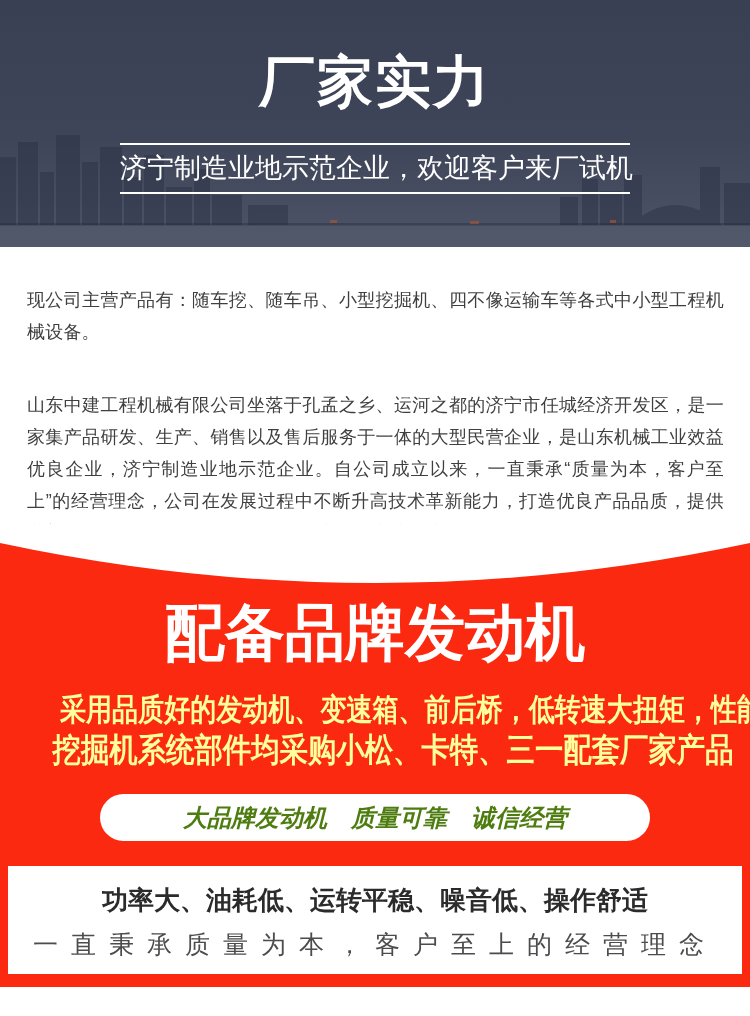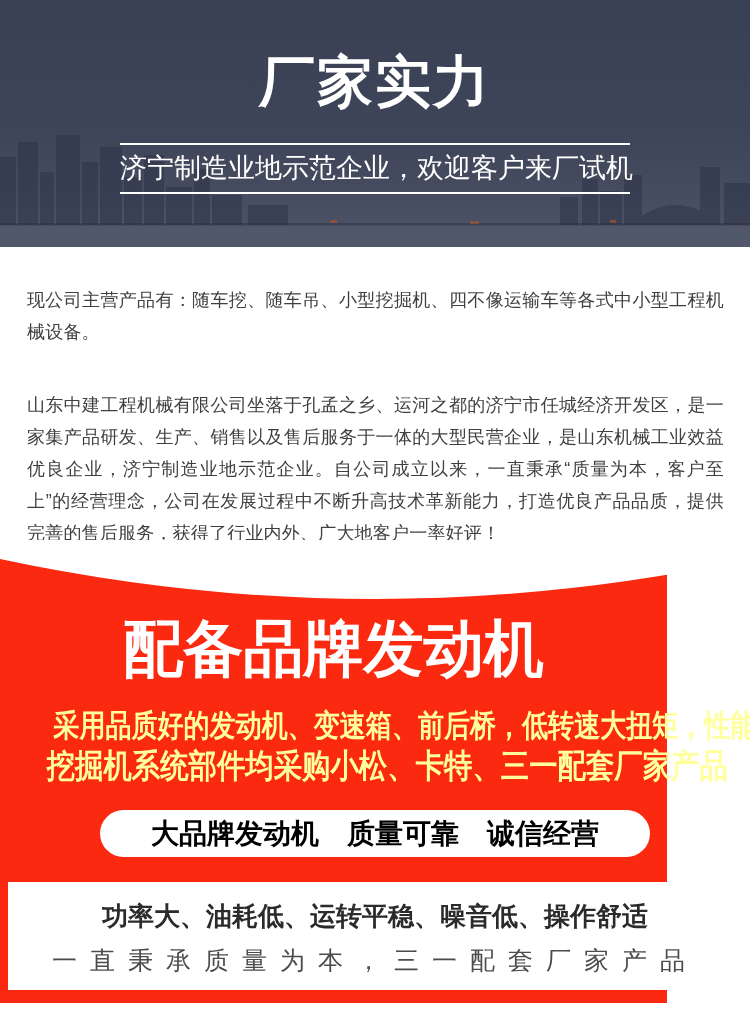--- a/index.html
+++ b/index.html
@@ -30,40 +30,41 @@
     position:absolute;top:247px;left:0;width:750px;height:306px;
     background:#ffffff;padding:37px 26px 0 27px;box-sizing:border-box;
   }
   .intro p{
     margin:0;font-size:18px;line-height:32px;color:#3f3f3f;
     text-align:justify;letter-spacing:0.2px;
   }
   .intro p + p{margin-top:41px;}
   
   .promo{
-    position:absolute;top:540px;left:0;width:667px;height:463px;
+    position:absolute;top:524px;left:0;width:750px;height:463px;
     background:#fa290f;
   }
   .curve{position:absolute;top:0;left:0;display:block;}
   .promo-title{
     position:absolute;top:76px;left:0;width:100%;margin:0;
     text-align:center;color:#ffffff;font-size:62px;font-weight:900;
     line-height:66px;white-space:nowrap;transform:scaleX(0.97);
   }
   .promo-line{
     position:absolute;left:0;width:100%;margin:0;text-align:center;
     color:#ffff9b;font-weight:bold;white-space:nowrap;
   }
   .promo-line1{top:168px;font-size:31px;line-height:36px;transform:scaleX(0.84);}
   .promo-line2{top:206px;font-size:33px;line-height:40px;transform:scaleX(0.86);}
   .badge{
     position:absolute;top:270px;left:100px;width:550px;height:47px;
-    background:#ffffff;border-radius:24px;color:#000000;
-    font-size:28px;font-weight:bold;line-height:47px;text-align:center;
+    background:#ffffff;border-radius:24px;color:#4d7c0f;
+    font-size:24px;font-weight:bold;line-height:47px;text-align:center;
     white-space:nowrap;
+    font-style:italic;
   }
   
   .feature-panel{
     position:absolute;top:342px;left:8px;width:734px;height:108px;
     background:#ffffff;
   }
   .feature-headline{
     margin:0;position:absolute;top:14px;left:0;width:100%;
     text-align:center;font-size:26px;font-weight:900;color:#2b2b2b;
     line-height:40px;white-space:nowrap;
@@ -127,17 +128,17 @@
     <svg class="curve" width="750" height="60" viewBox="0 0 750 60" aria-hidden="true">
       <path d="M0,0 L750,0 L750,19 Q375,99 0,19 Z" fill="#ffffff"></path>
     </svg>
     <h2 class="promo-title">配备品牌发动机</h2>
     <p class="promo-line promo-line1">采用品质好的发动机、变速箱、前后桥，低转速大扭矩，性能好</p>
     <p class="promo-line promo-line2">挖掘机系统部件均采购小松、卡特、三一配套厂家产品</p>
     <div class="badge">大品牌发动机　质量可靠　诚信经营</div>
 
     <div class="feature-panel">
       <p class="feature-headline">功率大、油耗低、运转平稳、噪音低、操作舒适</p>
-      <p class="feature-tagline">一直秉承质量为本，三一配套厂家产品</p>
+      <p class="feature-tagline">一直秉承质量为本，客户至上的经营理念</p>
     </div>
   </section>
 
 </div>
 
 </body></html>

